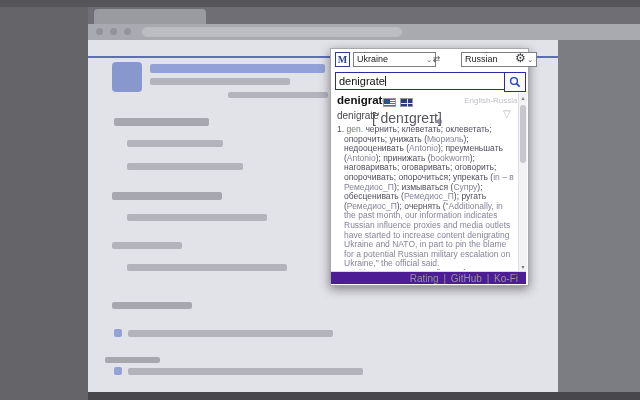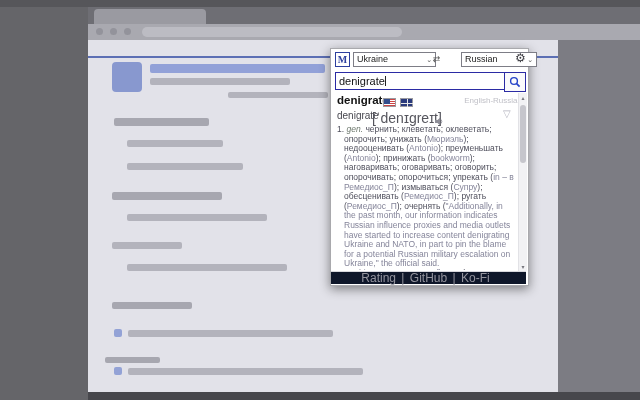--- a/index.html
+++ b/index.html
@@ -46,27 +46,27 @@
   .flag-uk::before{content:"";position:absolute;left:0;top:3.5px;width:12px;height:1.5px;background:#e8e8e8;}
   .flag-uk::after{content:"";position:absolute;left:5.5px;top:0;width:1.5px;height:8px;background:#e8e8e8;}
   .direction{right:6px;top:47px;font-size:8px;color:#c0c0c7;}
   .tword{left:6px;top:61px;font-size:10px;color:#47474f;}
   .ttrans{left:41px;top:61px;font-size:14px;color:#55555d;}
   .speaker{left:104px;top:63px;}
   .expand{left:172px;top:59px;font-size:10px;color:#b4b4bf;}
   .translations{left:6px;top:76px;width:177px;height:145px;overflow:hidden;
     font-size:8.5px;line-height:9.6px;color:#4f4f5c;}
   .translations .hang{padding-left:7px;text-indent:-7px;}
-  .pos{font-style:italic;color:#6f7a6f;}
+  .pos{color:#6f7a6f;}
   .muted{color:#85859a;}
   .scroll{left:187px;top:44px;width:8px;height:178px;background:#f2f2f4;border-left:1px solid #e2e2e6;}
   .scroll .sarr{position:absolute;left:0;width:8px;font-size:6px;color:#77777e;text-align:center;}
   .thumb{position:absolute;left:1px;top:12px;width:6px;height:58px;border-radius:3px;background:#c6c6cc;}
-  .footer{left:0px;top:222px;width:195px;height:13px;border-top:1px solid #d8d8dd;background:#0f172a;
-    font-size:12px;color:#94949e;text-align:center;line-height:13px;padding-right:8px;box-sizing:border-box;}
+  .footer{left:0px;top:222px;width:195px;height:13px;border-top:1px solid #d8d8dd;background:#4c1d95;
+    font-size:10px;color:#94949e;text-align:right;line-height:13px;padding-right:8px;box-sizing:border-box;}
   .footer span{margin-left:2px;}
 </style>
 </head>
 <body>
 
 <div id="screen">
 
   <div class="abs top-strip"></div>
   <div class="abs tabstrip"></div>
   <div class="abs tab"></div>

